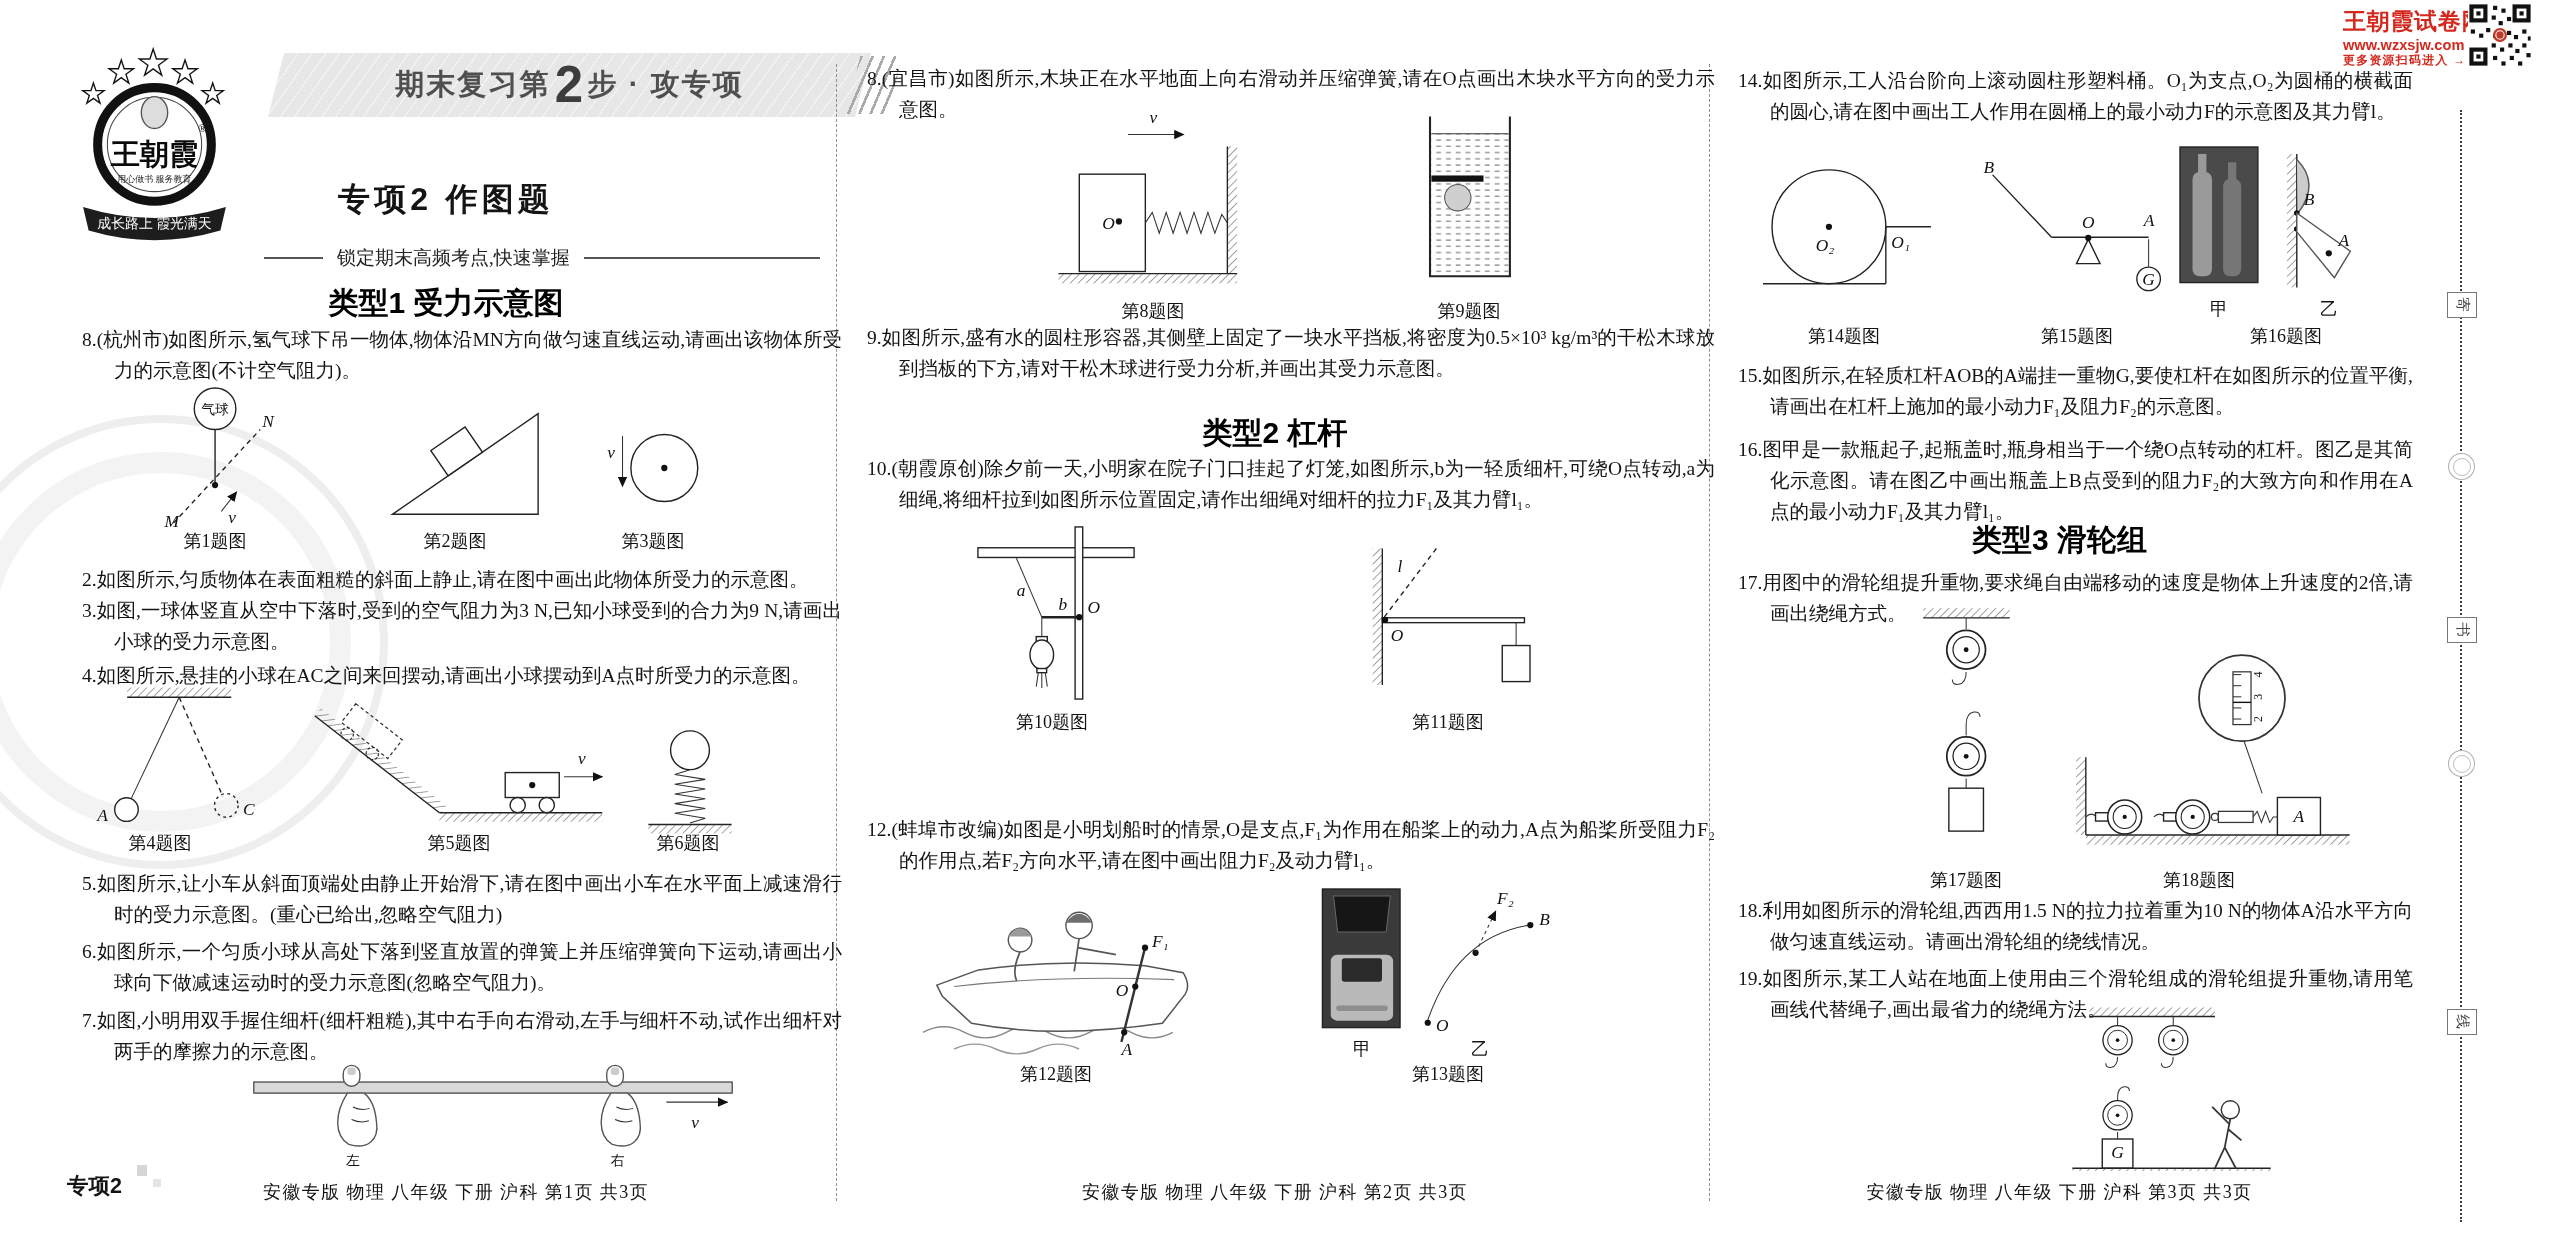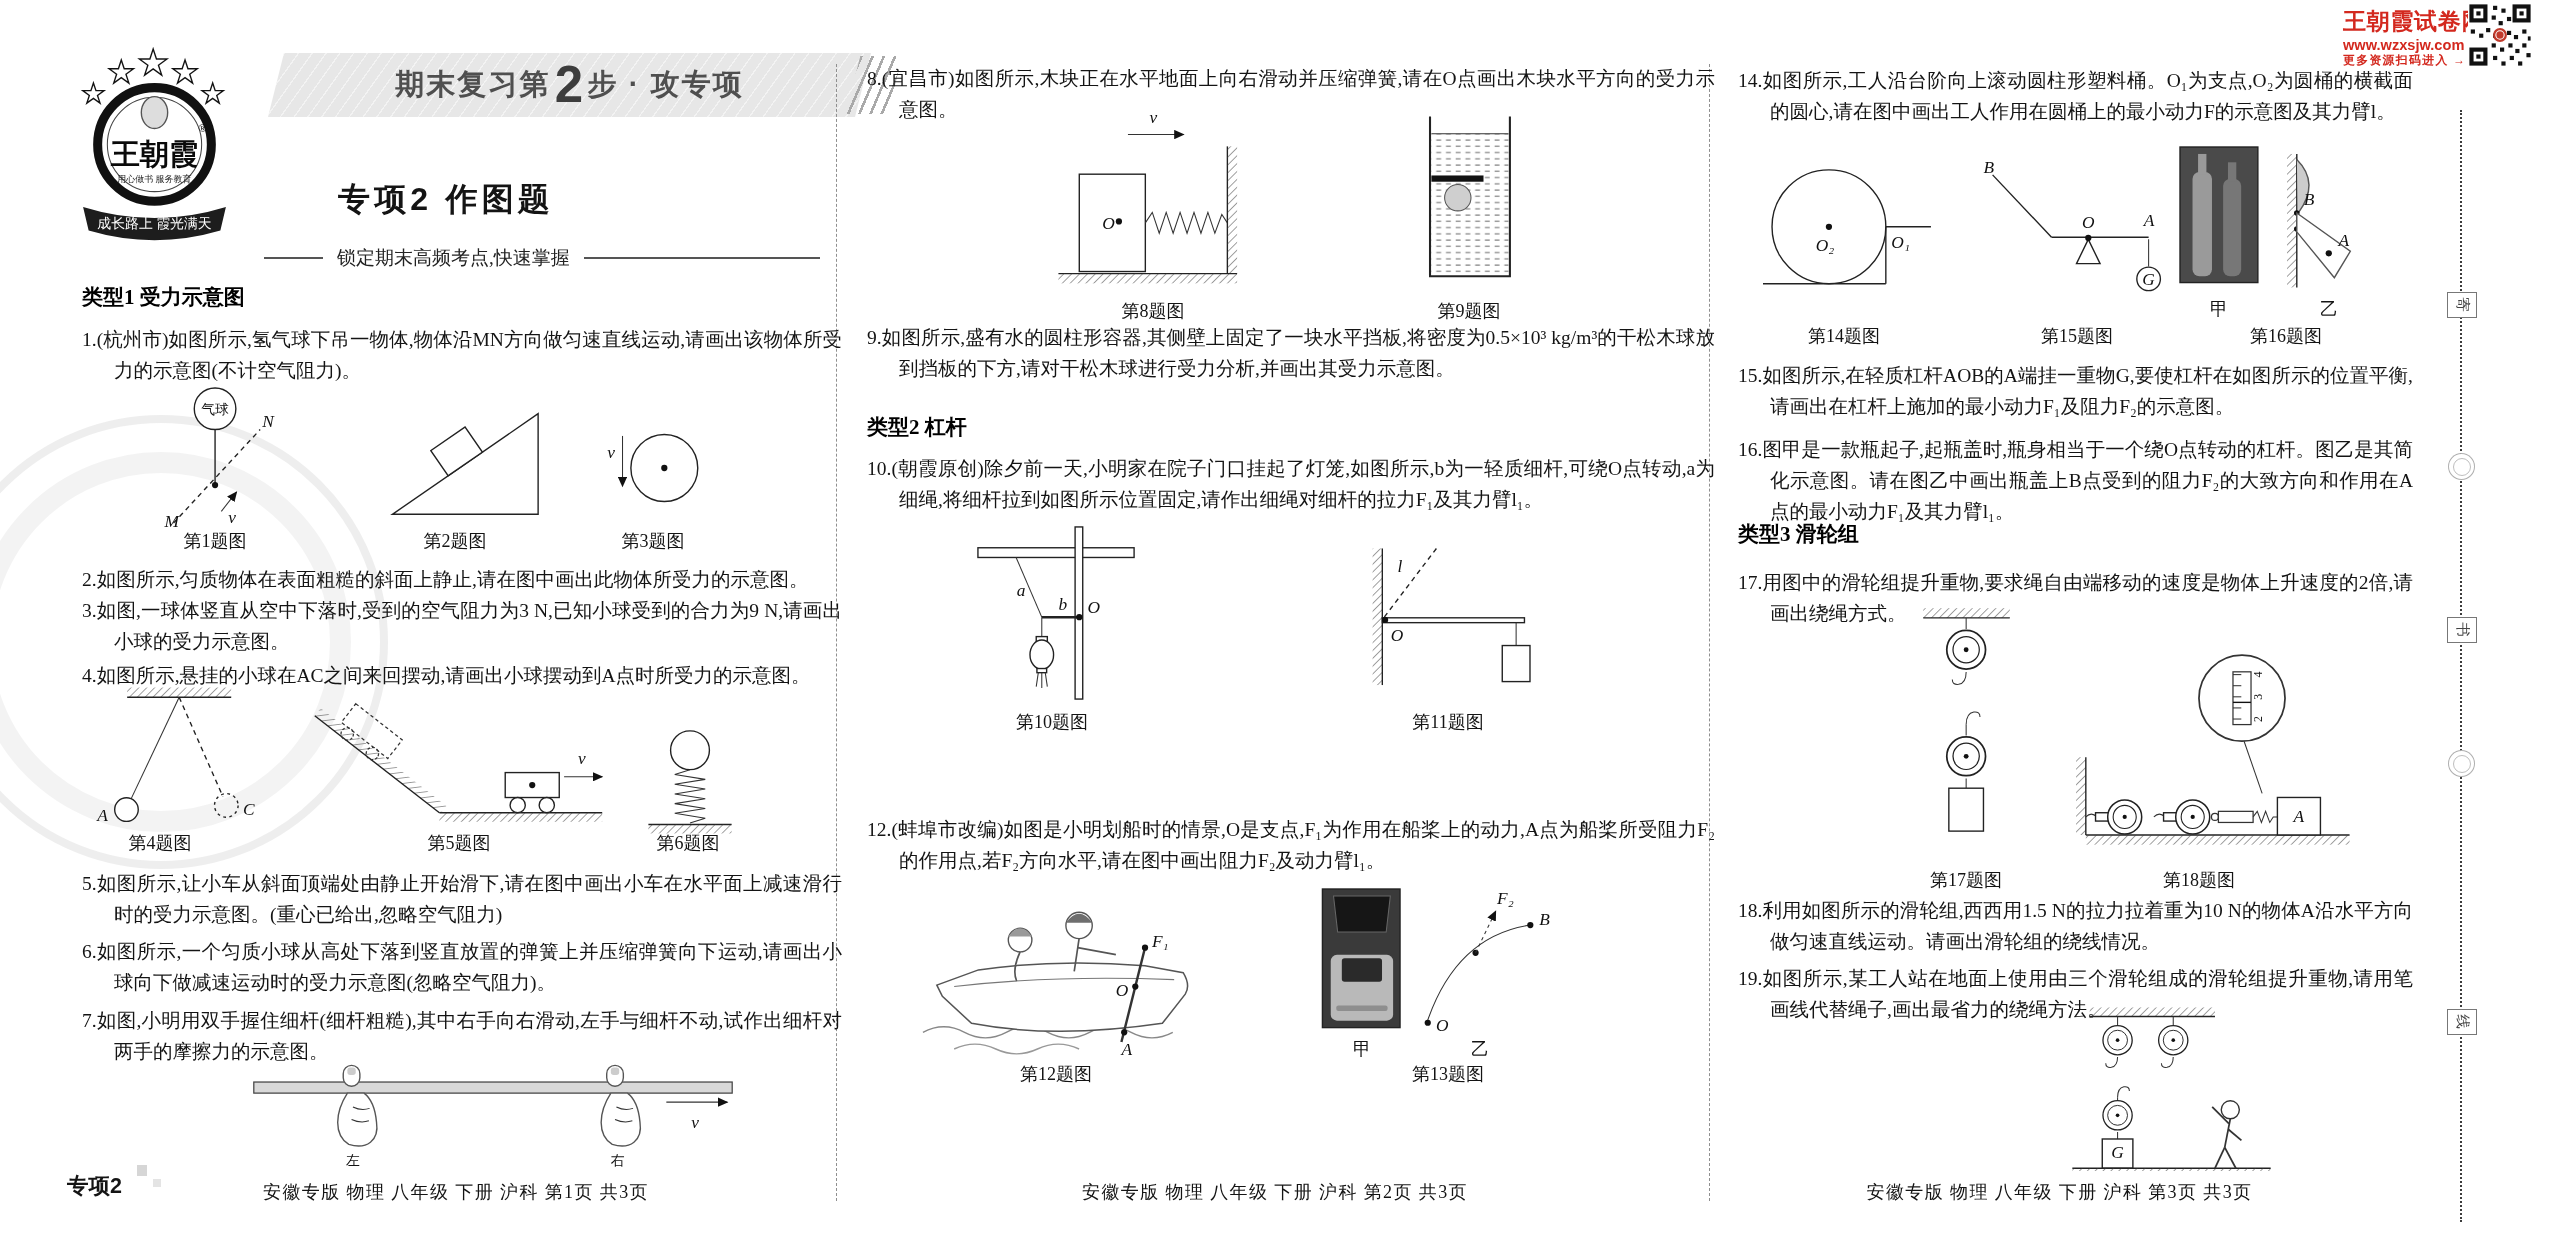--- a/index.html
+++ b/index.html
@@ -1,21 +1,21 @@
 <!DOCTYPE html>
 <html style="font-size:11px"><head>
 <meta charset="utf-8">
 <style>
   html,body{margin:0;padding:0;background:#ffffff;}
   .page{position:relative;width:2576px;height:1243px;background:#fff;overflow:hidden;
         font-family:"Liberation Serif","DejaVu Serif",serif;color:#141414;}
   .q{position:absolute;font-size:19.5px;line-height:31px;text-align:justify;
      padding-left:32px;text-indent:-32px;}
-  .sec{position:absolute;font-family:Liberation Serif, serif;
-       font-weight:bold;font-size:21px;color:#000;}
+  .sec{position:absolute;font-family:Liberation Sans, sans-serif;
+       font-weight:bold;font-size:30px;text-align:center;color:#000;}
   .cap{position:absolute;font-size:18px;white-space:nowrap;transform:translateX(-50%);}
   .sublab{position:absolute;font-size:18px;white-space:nowrap;transform:translateX(-50%);}
   .fig{position:absolute;}
   .fig svg{display:block;overflow:visible;}
   .ln{stroke:#222;stroke-width:2;fill:none}
   .thin{stroke:#333;stroke-width:1.5;fill:none}
   .dsh{stroke:#222;stroke-width:2;fill:none;stroke-dasharray:7 6}
   .lab{font:italic 25px "Liberation Serif",serif;fill:#111}
   .labc{font:20px "Liberation Serif",serif;fill:#111}
   .dot{fill:#111}
@@ -176,21 +176,21 @@
           <rect x="48" y="84" width="6" height="6"></rect>
           <rect x="60" y="76" width="6" height="6"></rect>
         <rect x="72" y="84" width="6" height="6"></rect>
           <rect x="84" y="72" width="6" height="6"></rect>
       </g>
       <circle cx="46" cy="46" r="10" fill="#c0392b"></circle>
       <circle cx="46" cy="46" r="6" fill="none" stroke="#fff" stroke-width="1.5"></circle>
     </svg>
   </div>
 
-  <div class="q" style="left:82px;top:324px;width:728px">1.(杭州市)如图所示,氢气球下吊一物体,物体沿MN方向做匀速直线运动,请画出该物体所受力的示意图(不计空气阻力)。</div>
+  <div class="q" style="left:82px;top:324px;width:728px">8.(杭州市)如图所示,氢气球下吊一物体,物体沿MN方向做匀速直线运动,请画出该物体所受力的示意图(不计空气阻力)。</div>
 
   <div class="fig" style="left:149px;top:381px">
     <svg width="146" height="147" viewBox="0 0 210 212">
       <circle cx="95" cy="40" r="30" class="wh"></circle>
       <text x="95" y="47" text-anchor="middle" class="labc">气球</text>
       <line x1="95" y1="70" x2="95" y2="150" class="ln"></line>
       <circle cx="95" cy="150" r="4.5" class="dot"></circle>
       <line x1="35" y1="205" x2="160" y2="70" class="dsh" stroke-dasharray="4 6"></line>
       <text x="163" y="66" class="lab">N</text>
       <text x="22" y="211" class="lab">M</text>

